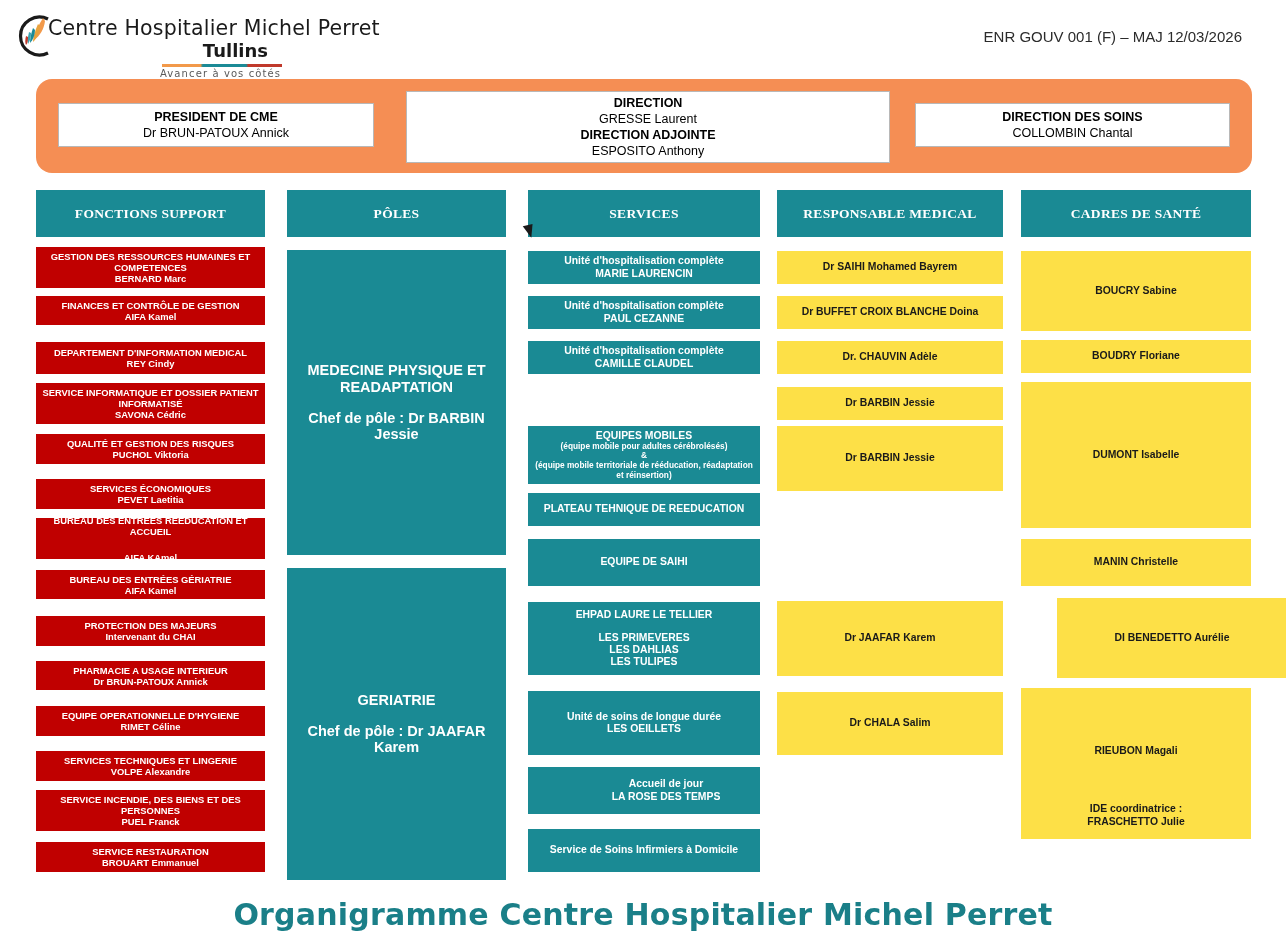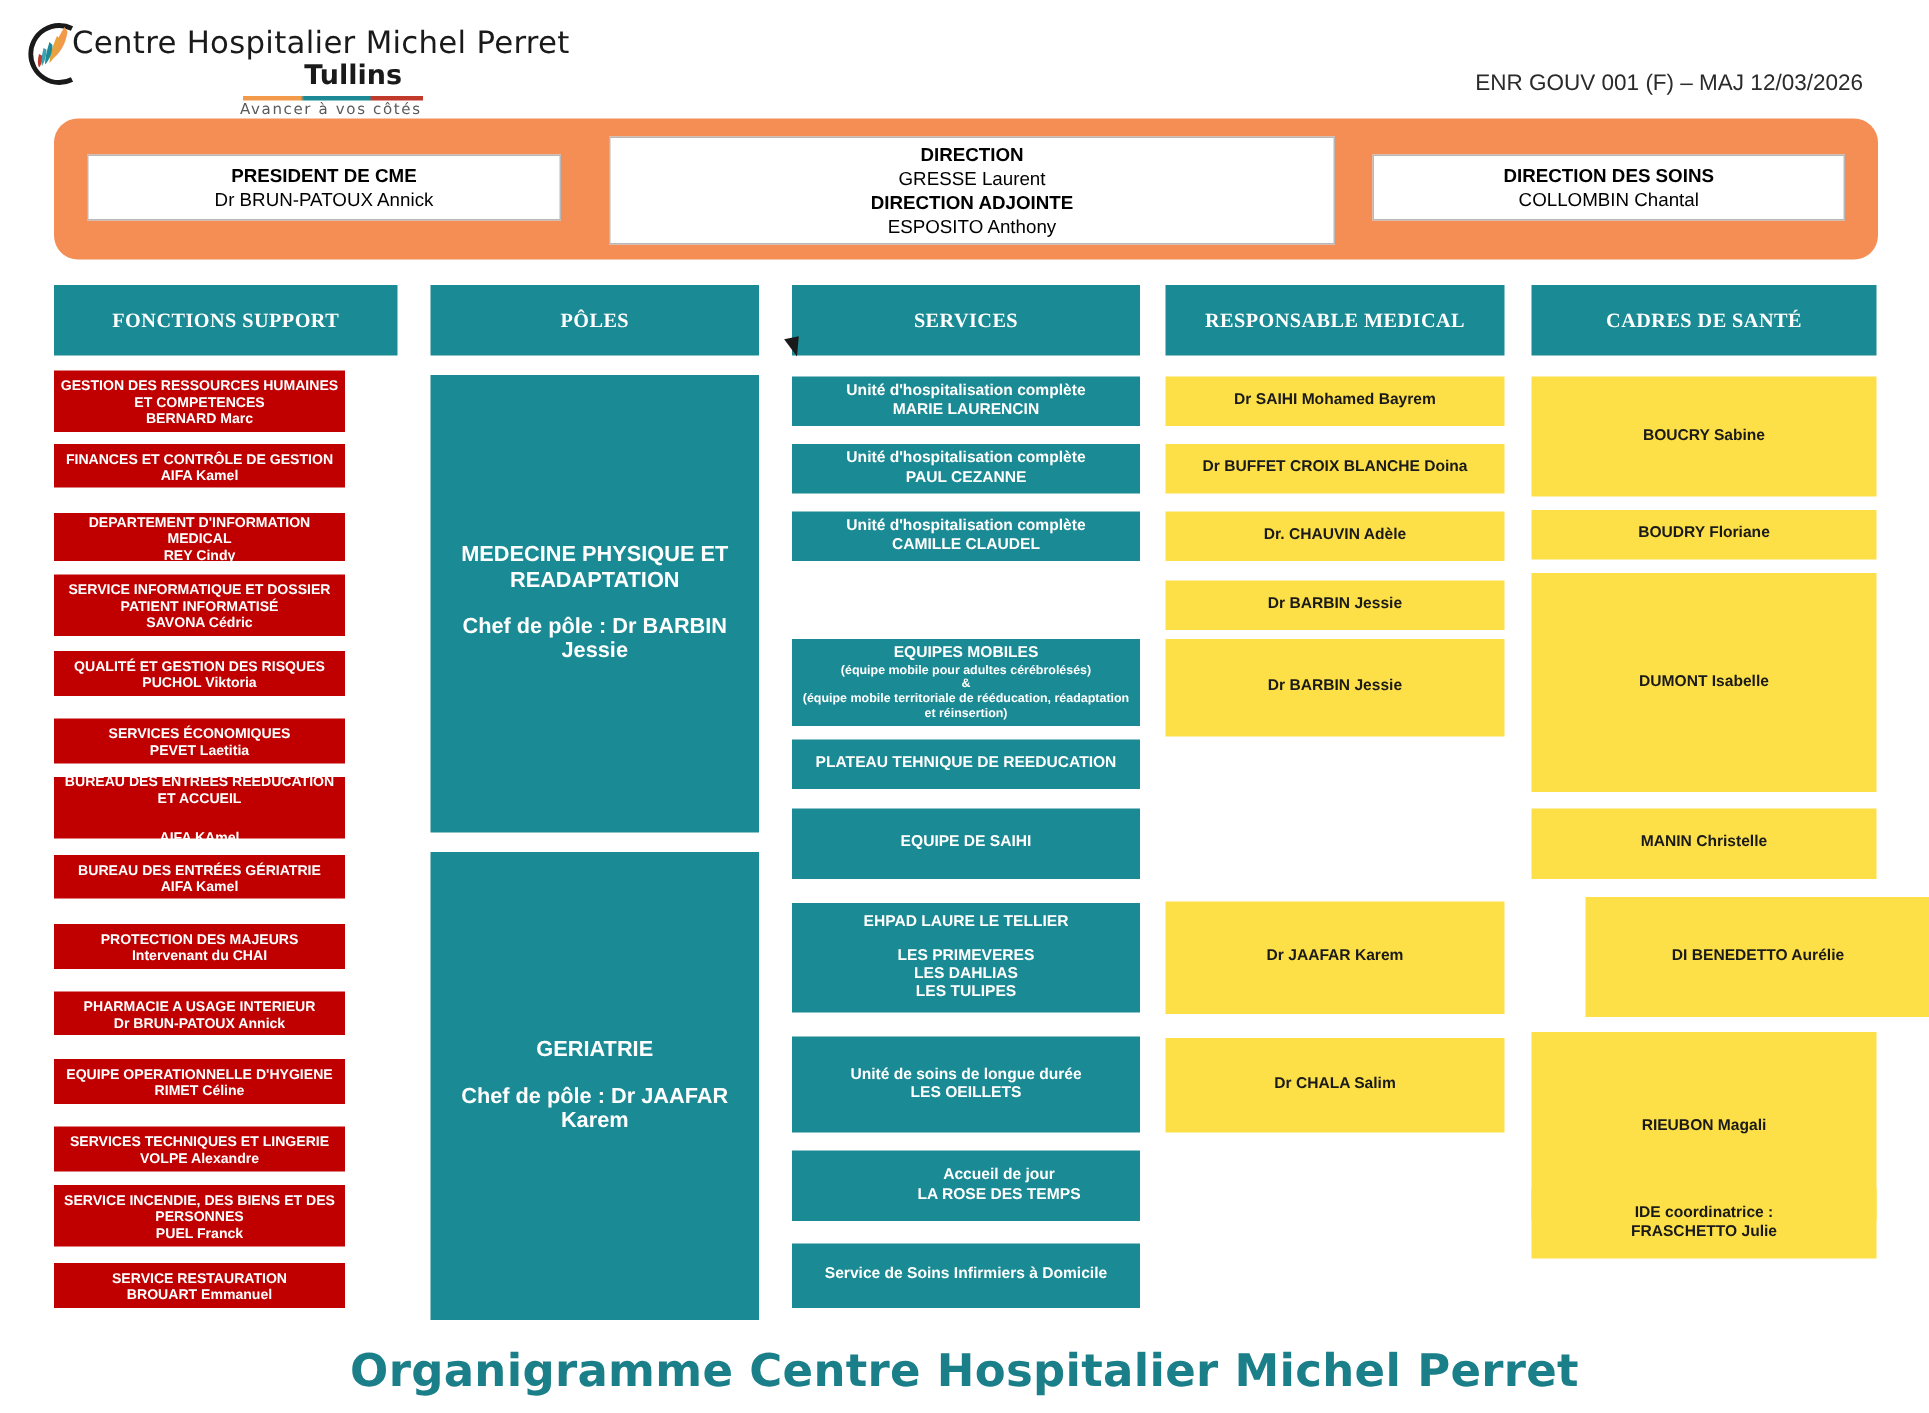--- a/index.html
+++ b/index.html
@@ -67,21 +67,20 @@
     white-space: nowrap;
   }
 
   .doc-ref {
     position: absolute;
     right: 44px; top: 28px;
     font-family: "Liberation Sans", sans-serif;
     font-size: 15px;
     color: #2b2b2b;
     white-space: nowrap;
-    margin-top: 19px;
   }
 
   
   .direction-banner {
     position: absolute;
     left: 36px; top: 79px;
     width: 1216px; height: 94px;
     background: #f58e54;
     border-radius: 16px;
   }
@@ -142,21 +141,21 @@
     line-height: 1.17;
   }
   .card .t { display: block; }
 
   
   .card-red {
     background: #c00000;
     color: #ffffff;
     font-weight: bold;
     font-size: 9.4px;
-    width: 194px;
+    width: 229px;
   }
   .card-red .sub { font-weight: bold; font-size: 9.4px; }
 
   
   .card-pole {
     background: #1a8a94;
     color: #ffffff;
     font-weight: bold;
     font-size: 14.5px;
     width: 219px;

